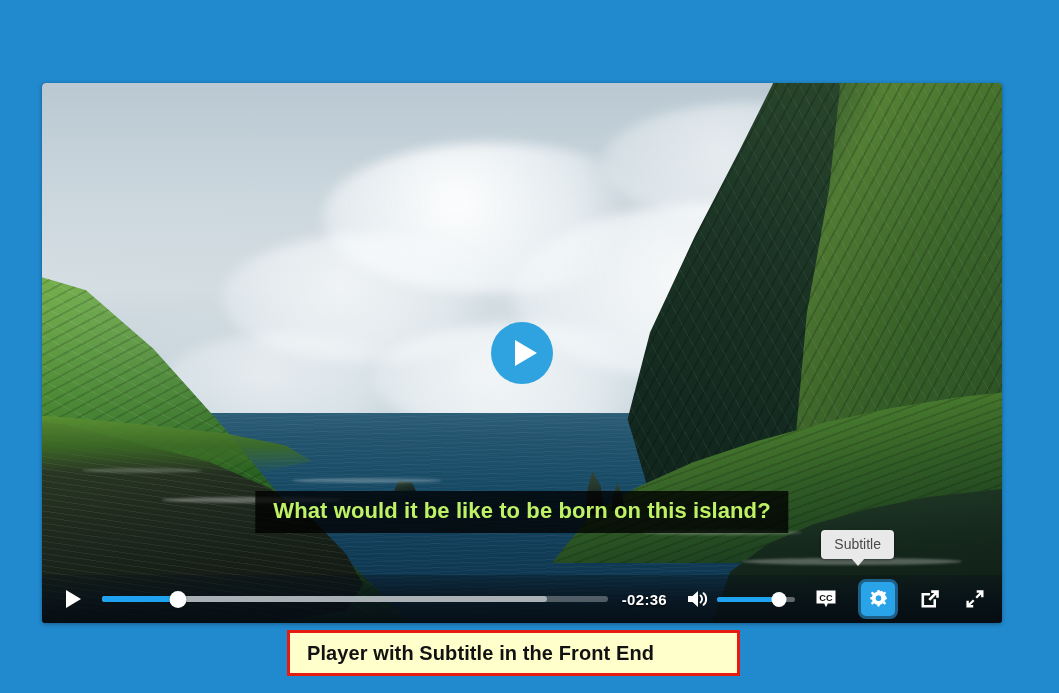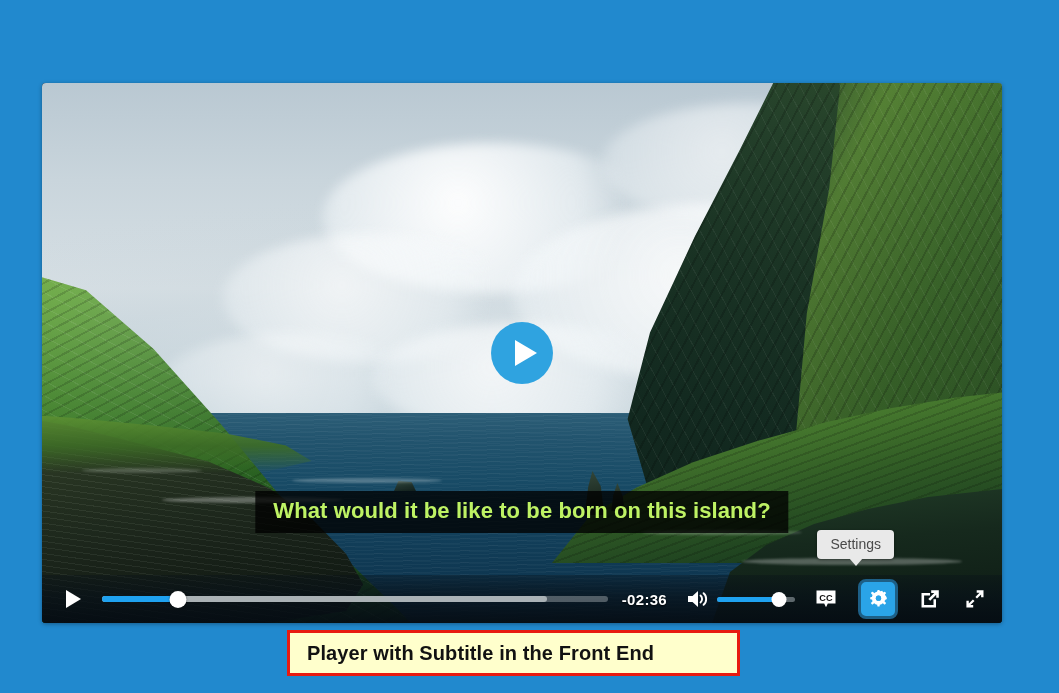--- a/index.html
+++ b/index.html
@@ -455,21 +455,21 @@
     <div class="surf s5"></div>
   </div>
 
   <div class="play-overlay">
     <div class="tri"></div>
   </div>
 
   <div class="subtitle-cue">What would it be like to be born on this island?</div>
 
   <div class="tooltip" style="background: rgb(233, 233, 233);">
-    <span>Settings</span>
+    <span>Subtitle</span>
   </div>
 
   <div class="controls">
 
     <button class="ctrl-btn play-small">
       <span class="tri"></span>
     </button>
 
     <div class="progress-wrap">
       <div class="progress-track"></div>

